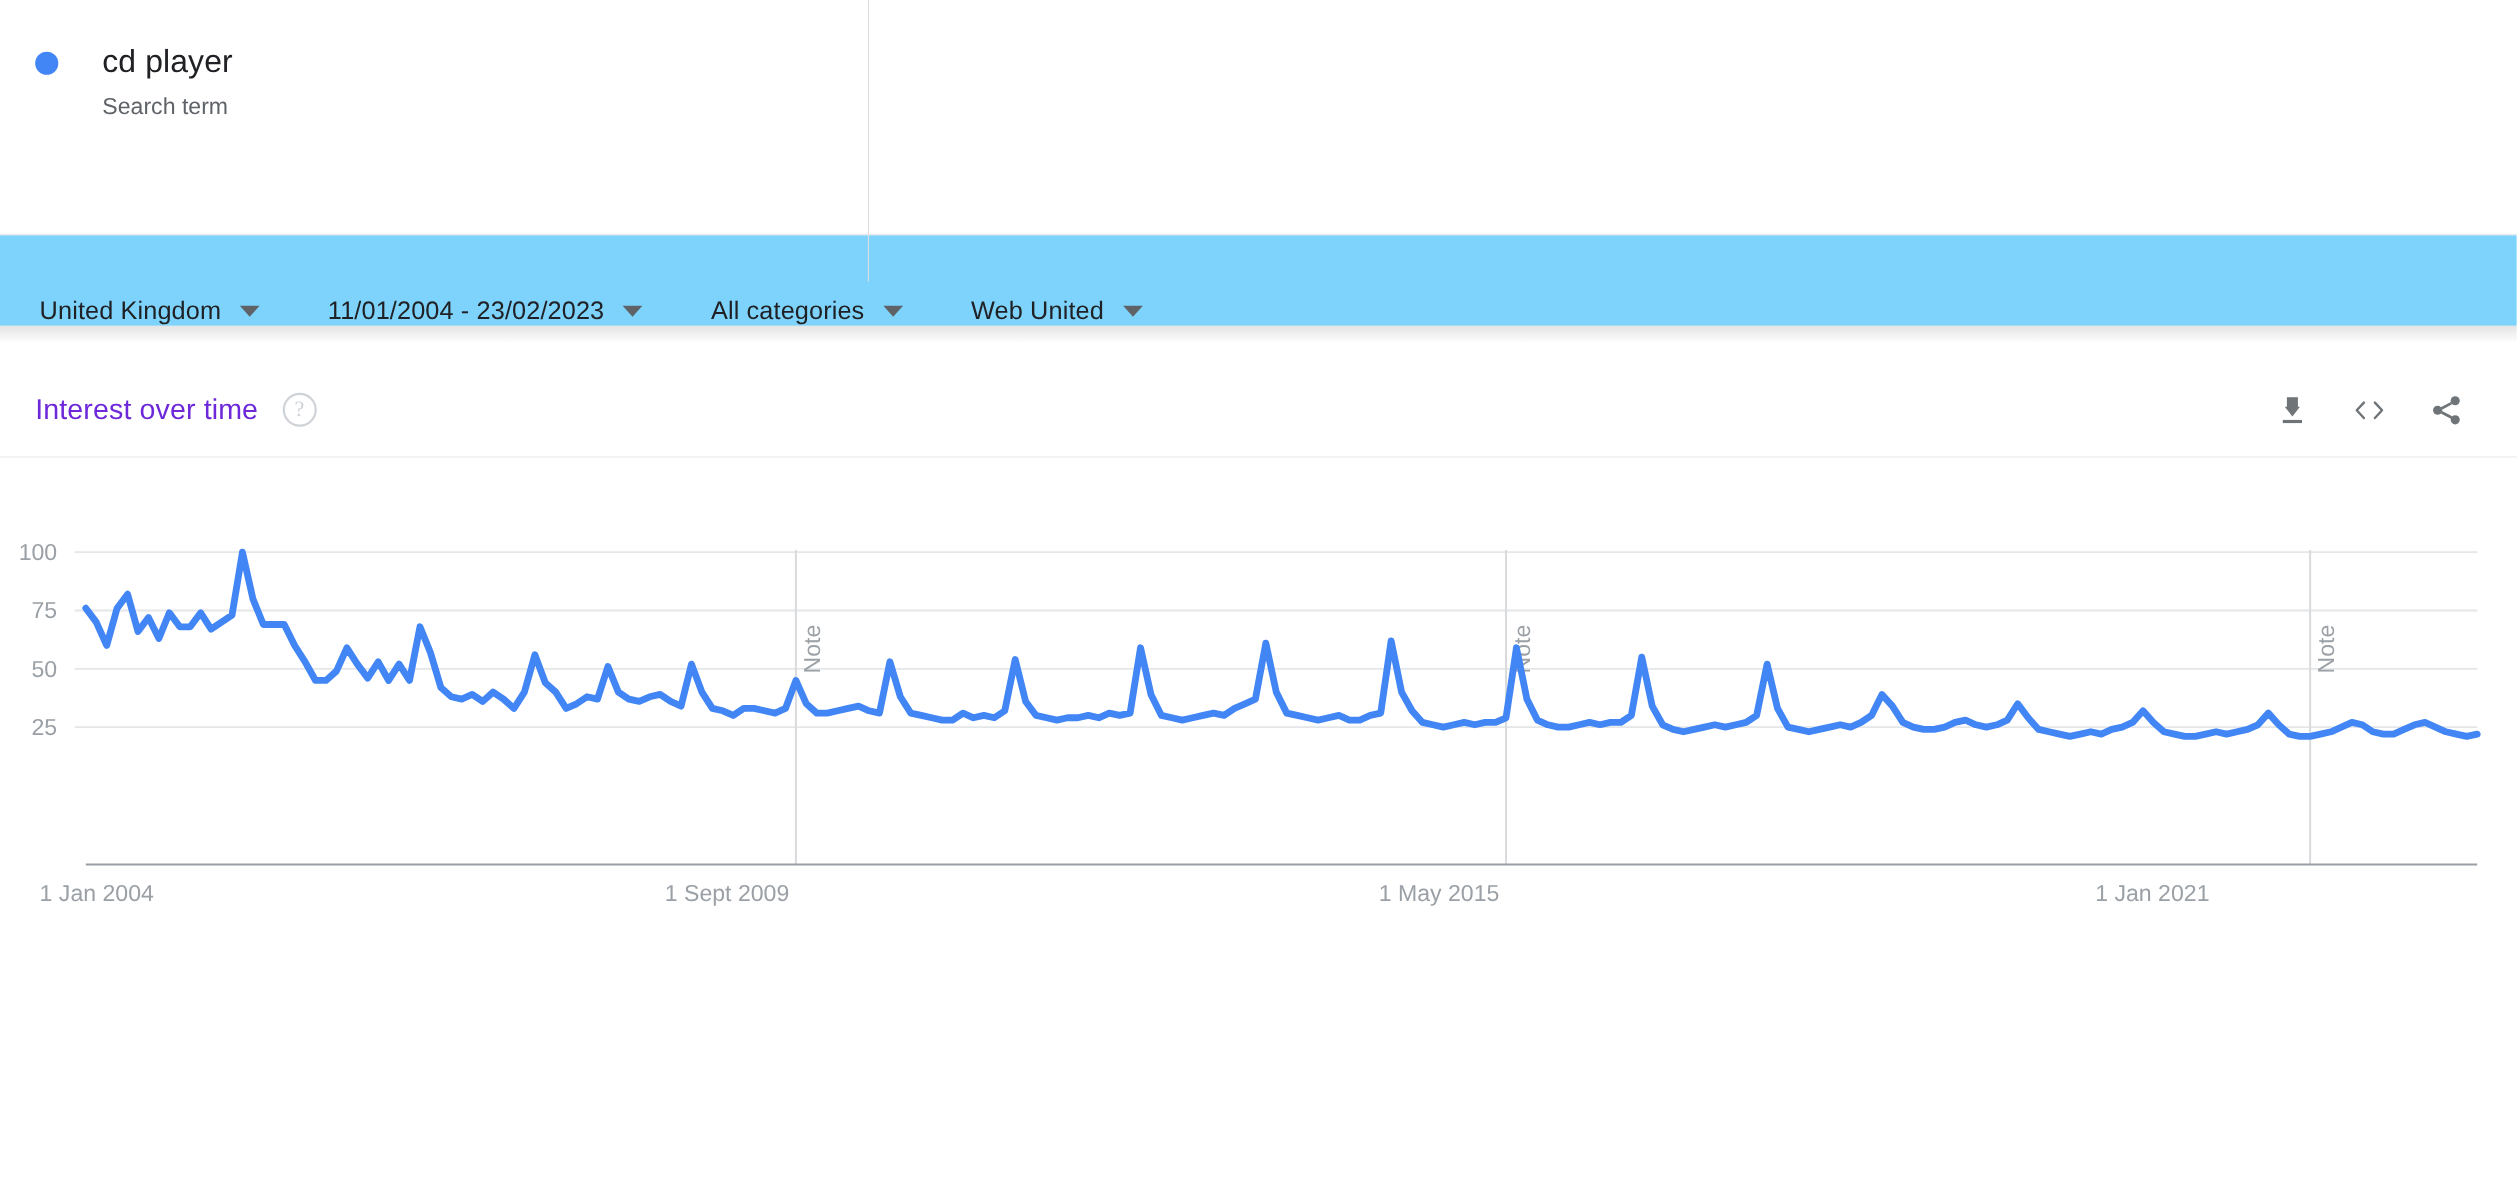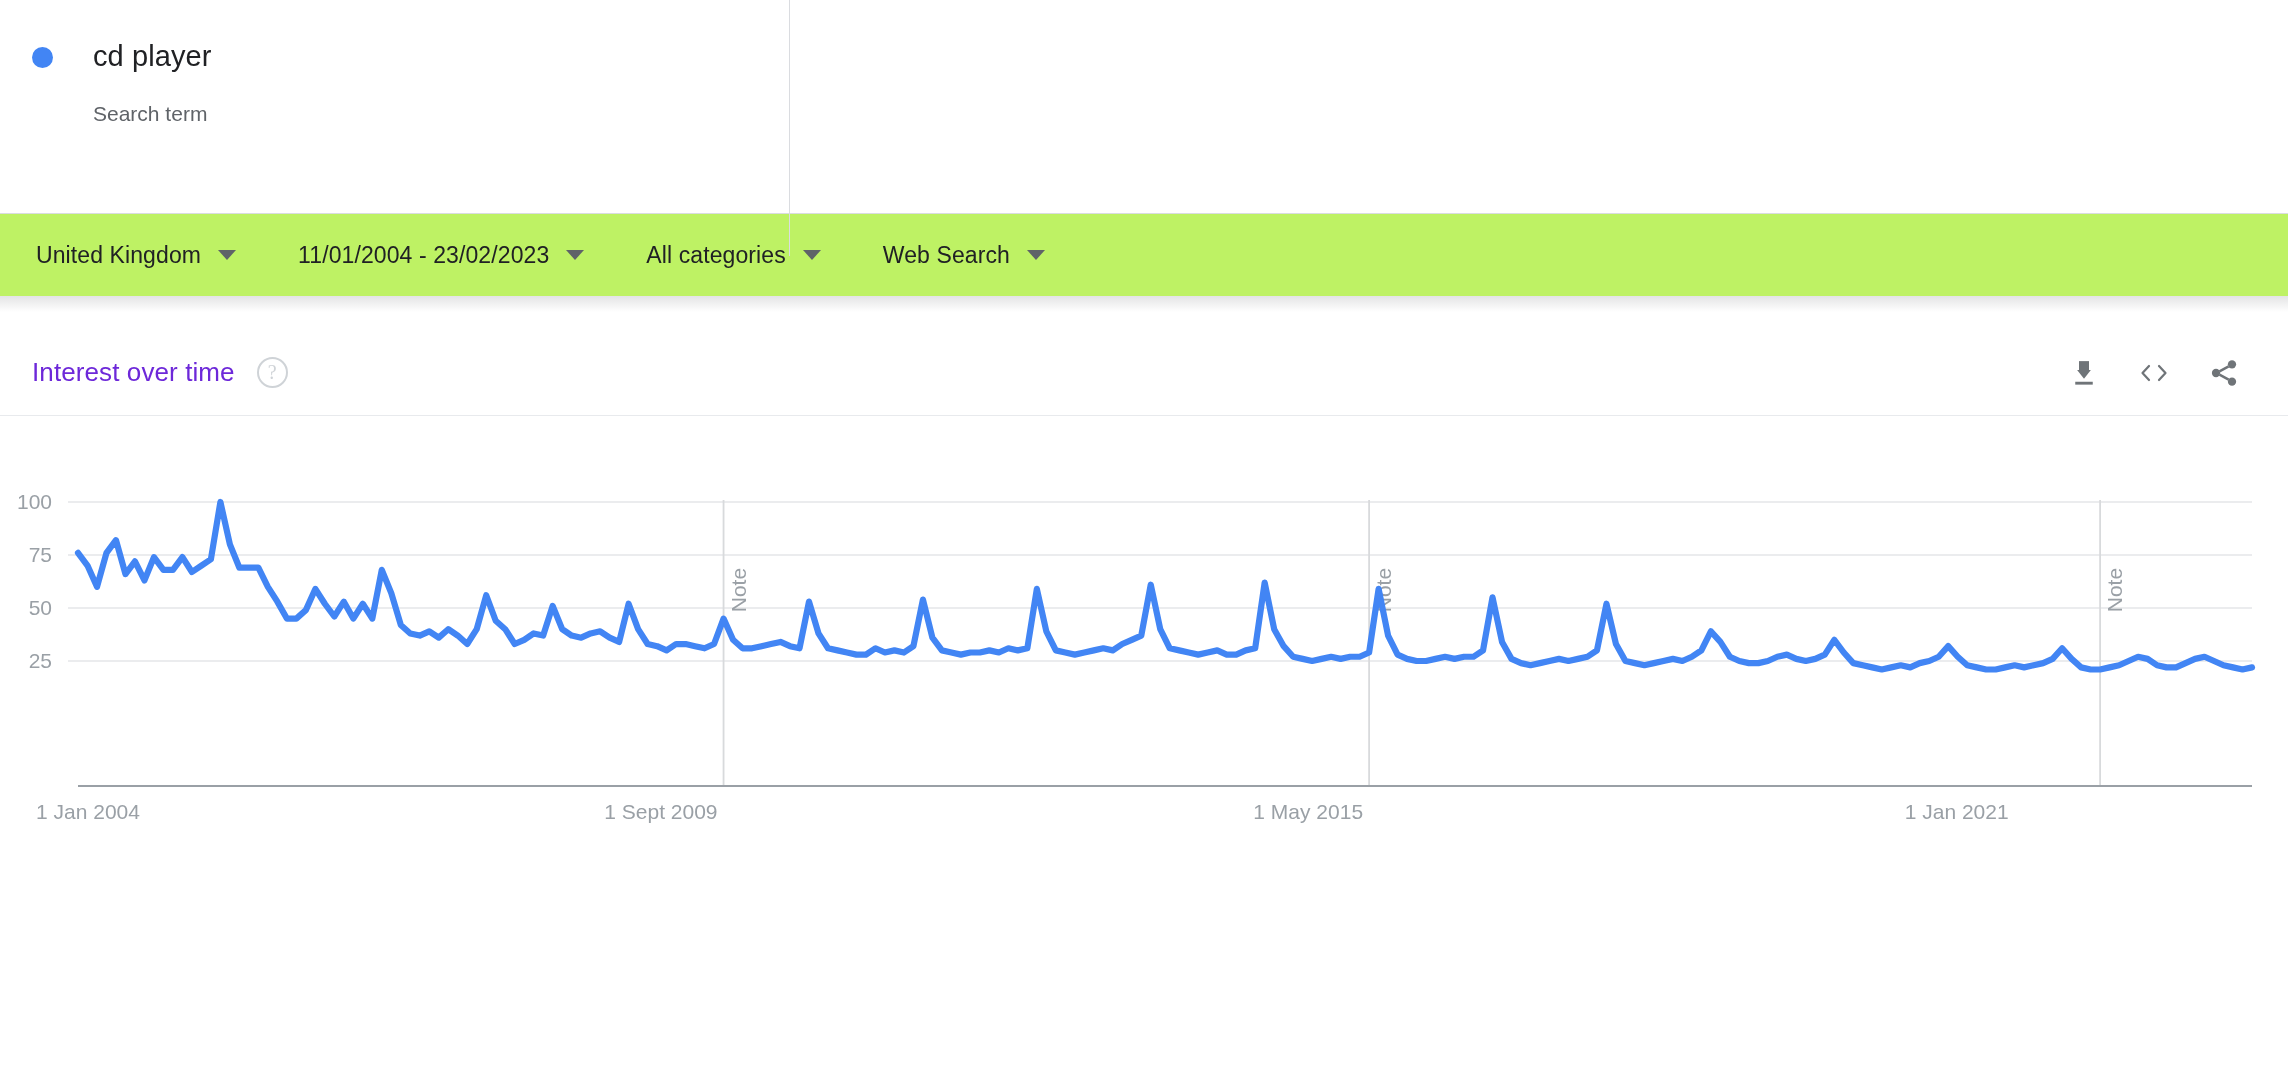--- a/index.html
+++ b/index.html
@@ -37,21 +37,21 @@
   .term-title {
     font-size: 29px;
     color: #202124;
     line-height: 40px;
     letter-spacing: 0.1px;
   }
   .term-sub {
     font-size: 21px;
     color: #5f6368;
     line-height: 32px;
-    margin-top: 22px;
+    margin-top: 6px;
   }
   .compare-cell {
     flex: 1 1 auto;
     display: flex;
     align-items: flex-start;
     padding: 52px 0 0 50px;
   }
   .plus-icon {
     width: 30px; height: 30px;
     position: relative;
@@ -69,23 +69,23 @@
     font-size: 29px;
     color: #5f6368;
     margin-left: 38px;
     line-height: 38px;
   }
 
   
   .filter-bar {
     height: 82px;
     display: flex;
-    align-items: center;
+    align-items: flex-end;
     padding-left: 36px;
-    background: #bef264;
+    background: #7dd3fc;
   }
   .filter {
     display: flex;
     align-items: center;
     margin-right: 62px;
     cursor: pointer;
   }
   .filter-label {
     font-size: 23px;
     color: #202124;
@@ -171,21 +171,21 @@
   </div>
   <div class="filter">
     <span class="filter-label">11/01/2004 - 23/02/2023</span>
     <span class="caret"></span>
   </div>
   <div class="filter">
     <span class="filter-label">All categories</span>
     <span class="caret"></span>
   </div>
   <div class="filter">
-    <span class="filter-label">Web Search</span>
+    <span class="filter-label">Web United</span>
     <span class="caret"></span>
   </div>
 </div>
 <div class="bar-shadow"></div>
 
 <div class="panel-header">
   <span class="panel-title">Interest over time</span>
   <span class="help-icon">?</span>
   <span class="header-spacer"></span>
 

